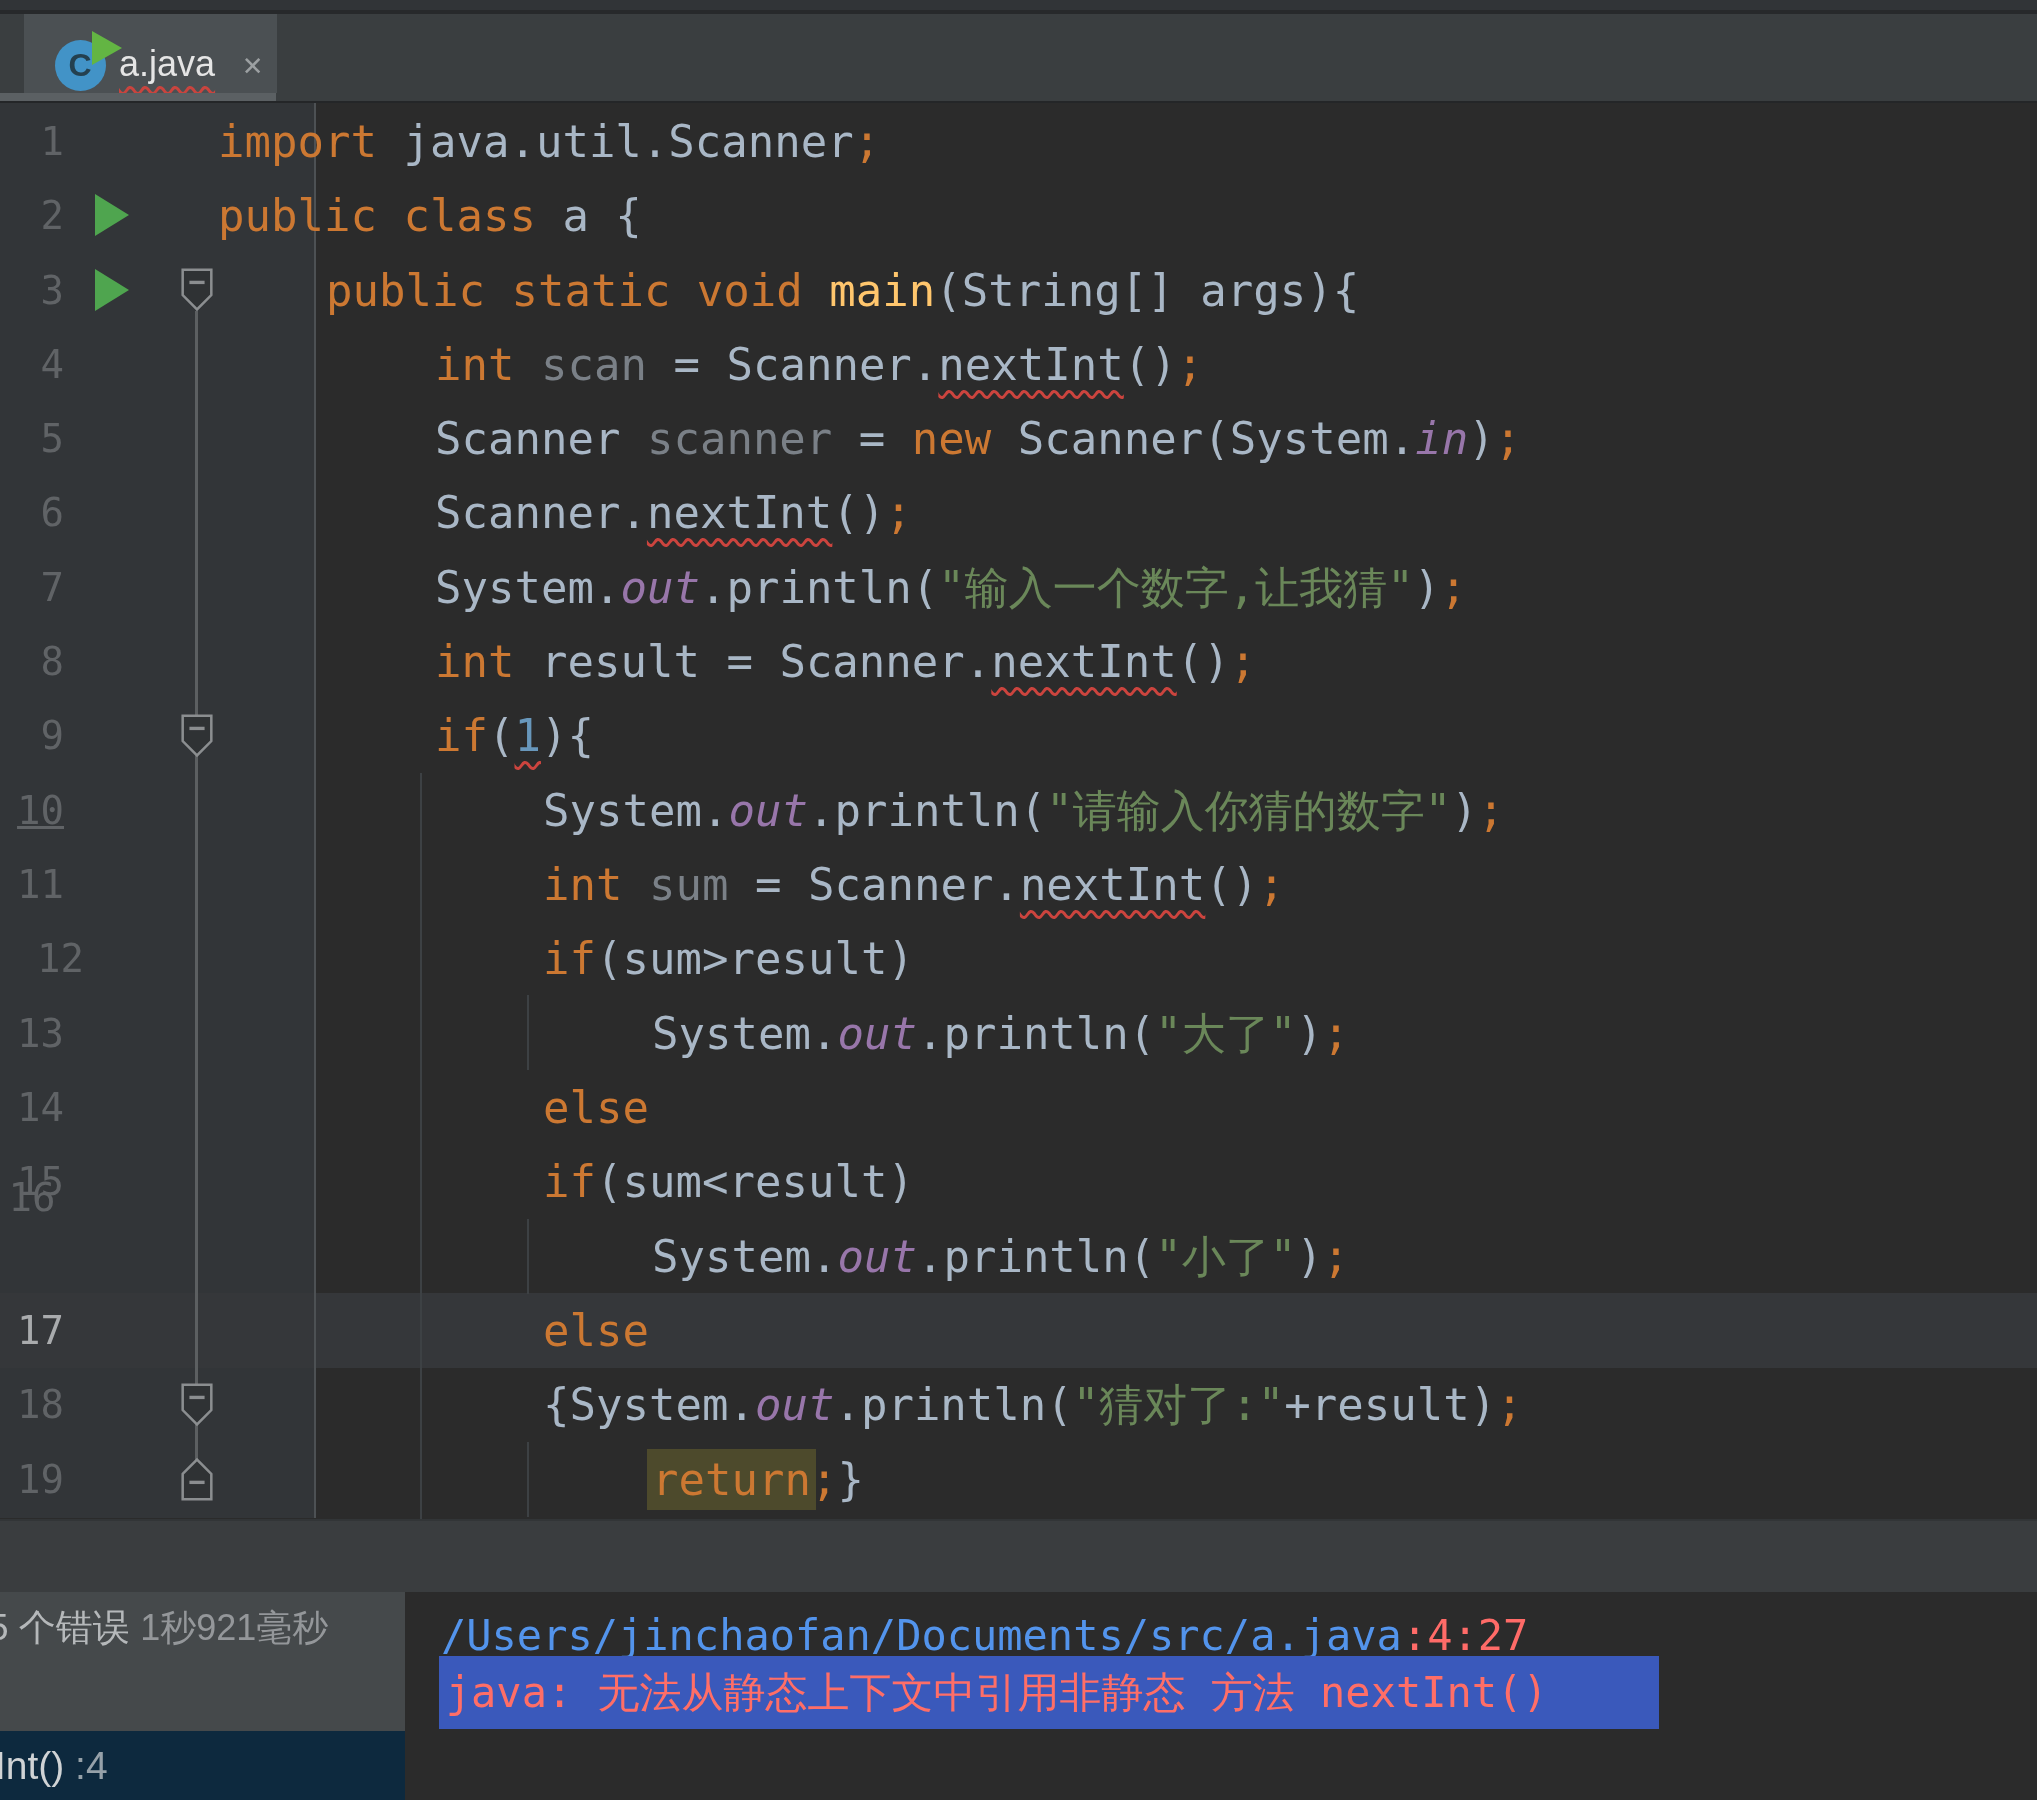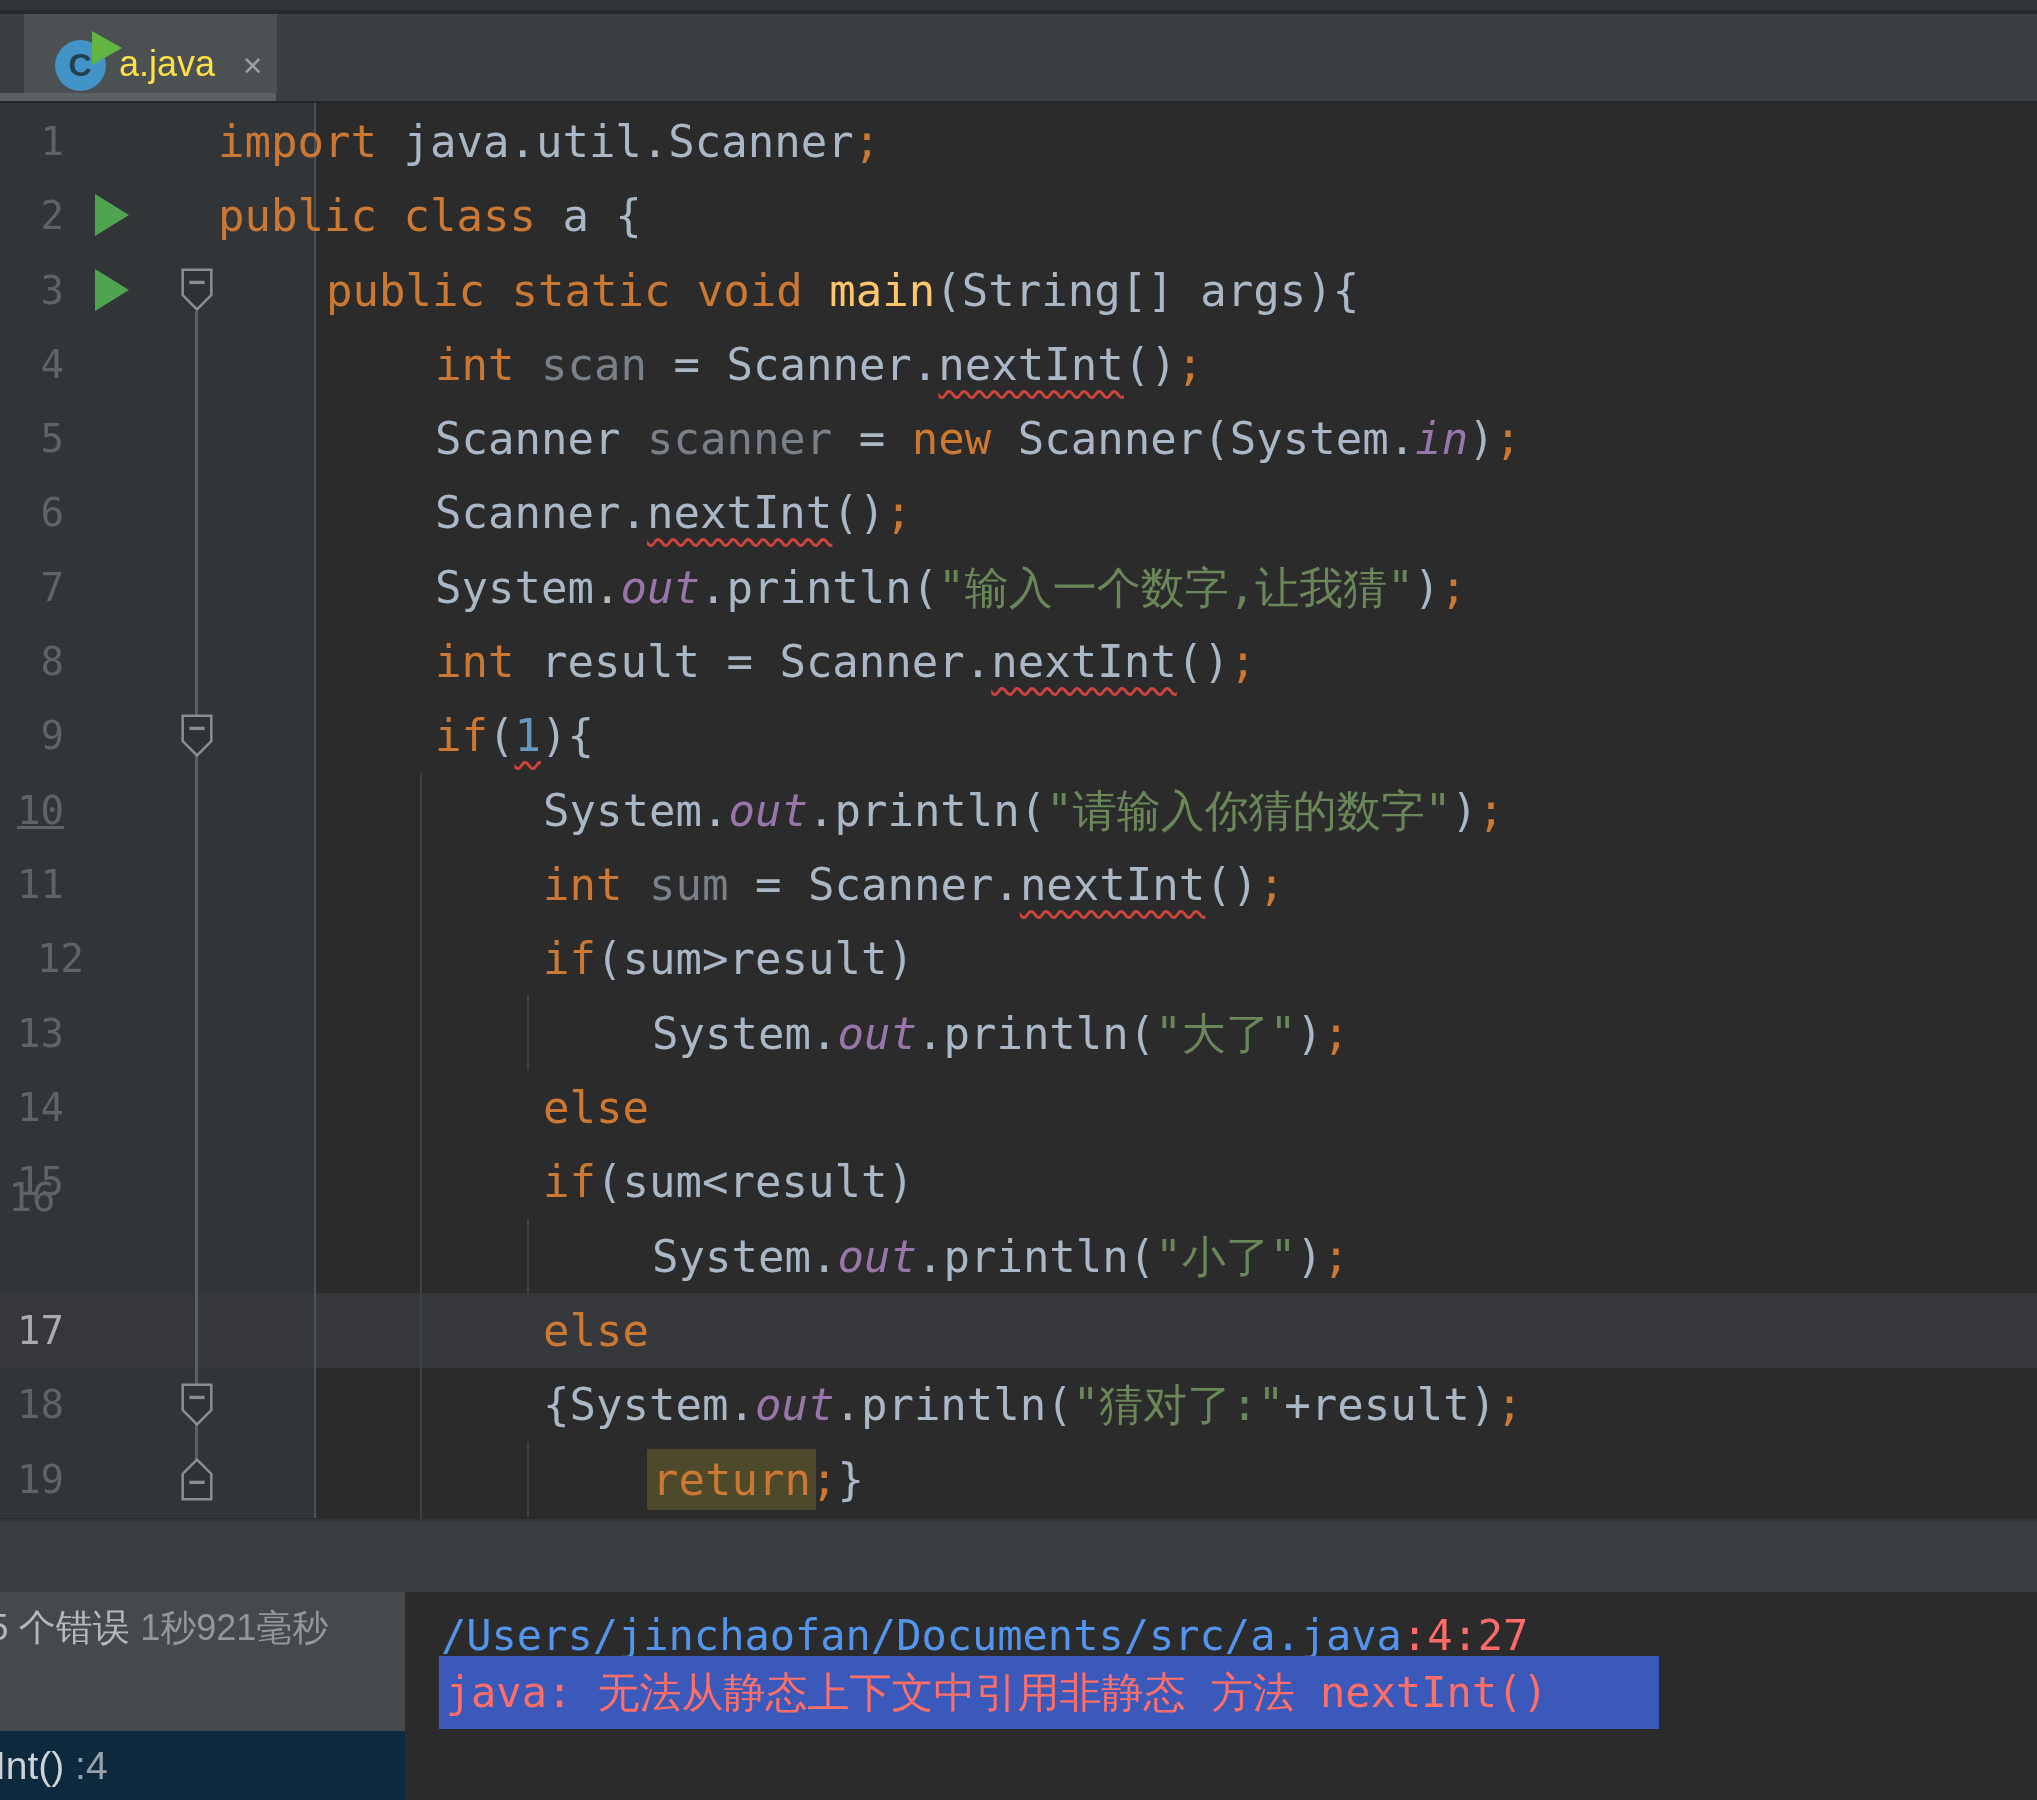--- a/index.html
+++ b/index.html
@@ -10,21 +10,21 @@
   #topstrip1{left:0;top:0;width:2037px;height:10.2px;background:#313437;}
   #topstrip2{left:0;top:10.2px;width:2037px;height:4.2px;background:#27292B;}
   #tabbar{left:0;top:14.4px;width:2037px;height:89px;background:#3A3E40;}
   #editor-seam{left:0;top:101px;width:2037px;height:3.4px;background:#242628;}
   #tab{left:24px;top:14.4px;width:253px;height:79px;background:#4B5053;}
   #tab-understrip{left:0;top:93px;width:276px;height:10.2px;background:#5B6063;}
   .tab-icon{left:30.5px;top:18.6px;width:53px;height:53px;}
   .tab-icon .circle{position:absolute;left:0;top:6.8px;width:51px;height:51px;border-radius:50%;background:#4293C7;}
   .tab-icon .letter{position:absolute;left:0;top:6.8px;width:51px;height:51px;text-align:center;line-height:51px;font-family:"Liberation Sans",sans-serif;font-weight:bold;font-size:32px;color:#24404F;}
   .tab-icon .runtri{position:absolute;left:37px;top:-1.7px;width:0;height:0;border-left:30.5px solid #63B543;border-top:17px solid transparent;border-bottom:17px solid transparent;}
-  #tab-label{left:95px;top:18.6px;height:61px;line-height:61px;font-family:"Liberation Sans",sans-serif;font-size:36px;color:#fde047;text-decoration-style:wavy;text-decoration-color:#C9443E;text-decoration-thickness:2.5px;text-underline-offset:10.2px;}
+  #tab-label{left:95px;top:18.6px;height:61px;line-height:61px;font-family:"Liberation Sans",sans-serif;font-size:36px;color:#e5e5e5;text-decoration:underline;text-decoration-style:wavy;text-decoration-color:#C9443E;text-decoration-thickness:2.5px;text-underline-offset:10.2px;}
   #tab-close{left:219px;top:20.3px;height:58px;line-height:58px;font-size:32px;color:#9CA0A2;}
 
   
   #editor{left:0;top:103px;width:2037px;height:1415px;background:#2B2B2B;}
   #gutter-bg{left:0;top:0;width:314px;height:1415px;background:#323538;}
   #caret-row{left:0;top:1190px;width:2037px;height:75px;background:#35373A;}
   .vline{background:#3D4144;width:1.7px;}
   #fold-line{left:195px;top:208px;width:2.5px;height:1149px;background:#5C5F61;}
   #gutter-border{left:314px;top:0;width:1.7px;height:1415px;background:#4D5154;}
   #guide-a{left:420px;top:670px;height:746px;}

